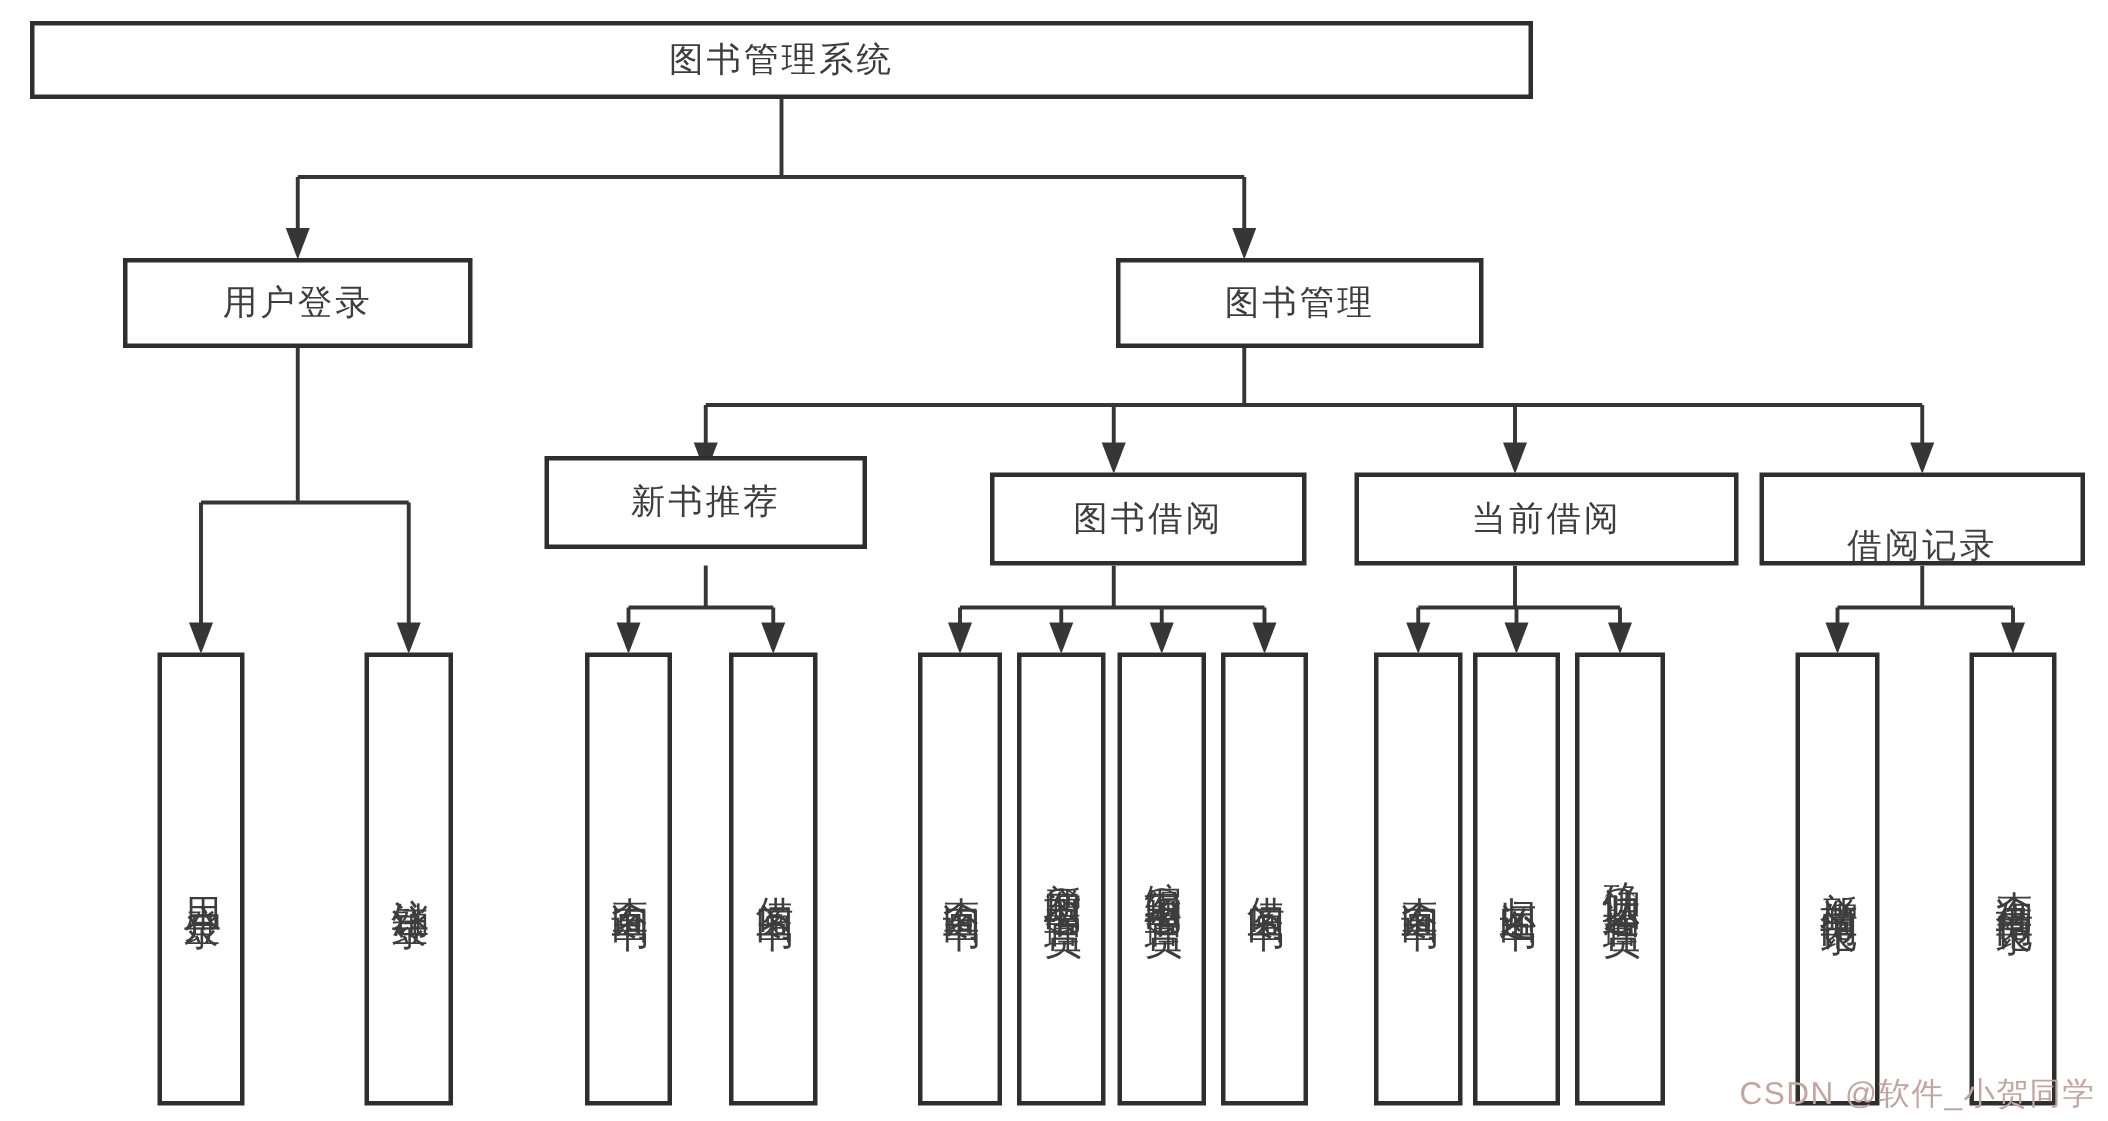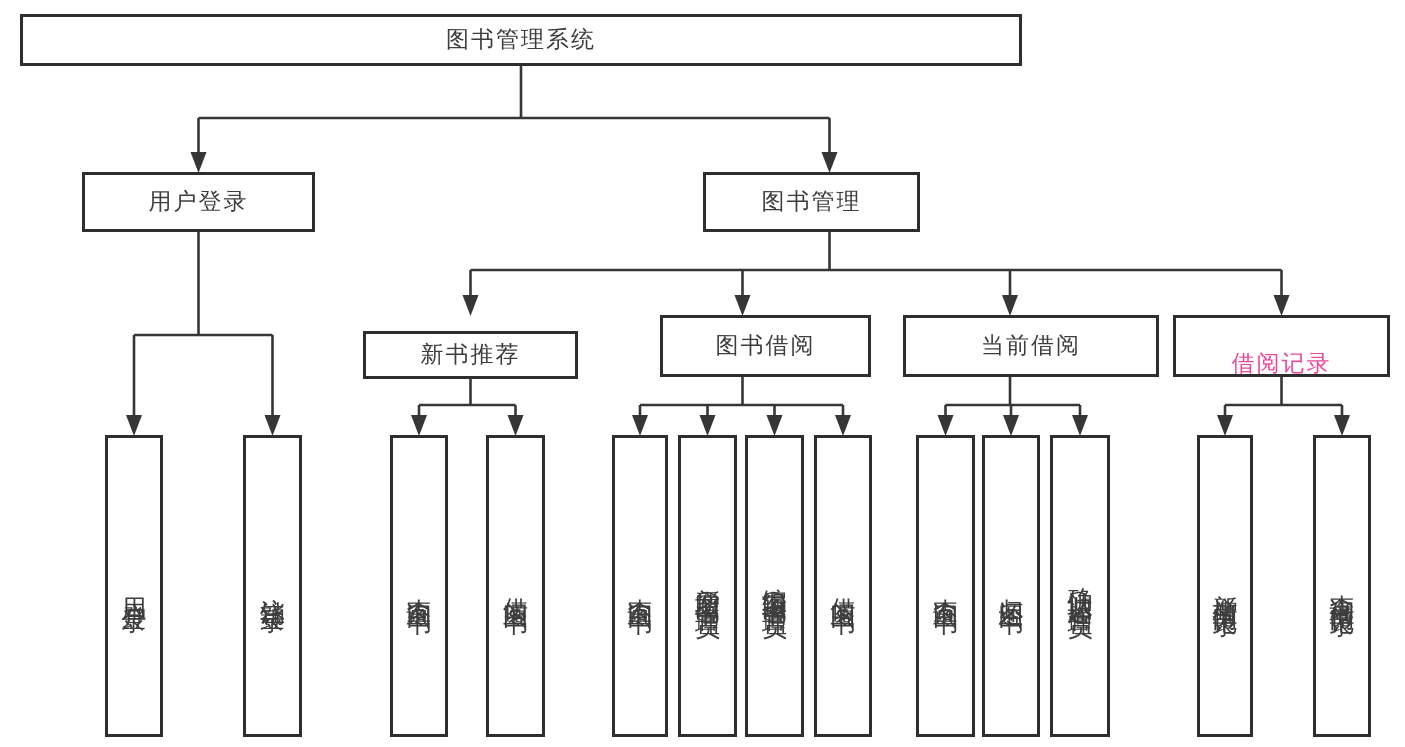--- a/index.html
+++ b/index.html
@@ -82,40 +82,41 @@
       <polygon points="766.5,415 782.5,415 774.5,436" fill="#363636"></polygon>
       <polygon points="835,415 851,415 843,436" fill="#363636"></polygon>
       <polygon points="937.5,415 953.5,415 945.5,436" fill="#363636"></polygon>
       <polygon points="1003,415 1019,415 1011,436" fill="#363636"></polygon>
       <polygon points="1072,415 1088,415 1080,436" fill="#363636"></polygon>
       <polygon points="1217,415 1233,415 1225,436" fill="#363636"></polygon>
       <polygon points="1334,415 1350,415 1342,436" fill="#363636"></polygon>
       <path d="M 521 66 L 521 118 M 198.5 118 L 829.5 118 M 198.5 118 L 198.5 158 M 829.5 118 L 829.5 158 M 198.5 232 L 198.5 335 M 134 335 L 272.5 335 M 134 335 L 134 421 M 272.5 335 L 272.5 421 M 829.5 232 L 829.5 270 M 470.5 270 L 1281.5 270 M 470.5 270 L 470.5 301 M 742.5 270 L 742.5 301 M 1010 270 L 1010 301 M 1281.5 270 L 1281.5 301 M 470.5 377 L 470.5 405 M 419 405 L 515.5 405 M 419 405 L 419 421 M 515.5 405 L 515.5 421 M 742.5 377 L 742.5 405 M 640 405 L 843 405 M 640 405 L 640 421 M 707.5 405 L 707.5 421 M 774.5 405 L 774.5 421 M 843 405 L 843 421 M 1010 377 L 1010 405 M 945.5 405 L 1080 405 M 945.5 405 L 945.5 421 M 1011 405 L 1011 421 M 1080 405 L 1080 421 M 1281.5 377 L 1281.5 405 M 1225 405 L 1342 405 M 1225 405 L 1225 421 M 1342 405 L 1342 421" fill="none" stroke="#363636" stroke-width="2.6"></path>
     </svg>
 
+  <div class="watermark">CSDN @软件_小贺同学</div>
 <div class="node root" style="left: 20px; top: 14px; width: 1002px; height: 52px; border-color: rgb(46, 46, 46);">
       <span class="label" style="color: rgb(61, 61, 61);">图书管理系统</span>
     </div>
     <div class="node" style="left: 82px; top: 172px; width: 233px; height: 60px; border-color: rgb(46, 46, 46);">
       <span class="label" style="color: rgb(61, 61, 61);">用户登录</span>
     </div>
-    <div class="node" style="left: 703px; top: 172px; width: 217px; height: 60px; border-color: rgb(46, 46, 46);">
+    <div class="node" style="left: 744px; top: 172px; width: 245px; height: 60px; border-color: rgb(46, 46, 46);">
       <span class="label" style="color: rgb(61, 61, 61);">图书管理</span>
     </div>
-    <div class="node" style="left: 363px; top: 331px; width: 215px; height: 48px; border-color: rgb(46, 46, 46);">
+    <div class="node" style="left: 363px; top: 304px; width: 215px; height: 62px; border-color: rgb(46, 46, 46);">
       <span class="label" style="color: rgb(61, 61, 61);">新书推荐</span>
     </div>
     <div class="node" style="left: 660px; top: 315px; width: 211px; height: 62px; border-color: rgb(46, 46, 46);">
       <span class="label" style="color: rgb(61, 61, 61);">图书借阅</span>
     </div>
     <div class="node" style="left: 903px; top: 315px; width: 256px; height: 62px; border-color: rgb(46, 46, 46);">
       <span class="label" style="color: rgb(61, 61, 61);">当前借阅</span>
     </div>
     <div class="node" style="left: 1173px; top: 315px; width: 217px; height: 62px; border-color: rgb(46, 46, 46);">
-      <span class="label" style="color: #ec4899; margin-top: 36px;">借阅记录</span>
+      <span class="label" style="color: #404040; margin-top: 36px;">借阅记录</span>
     </div>
     <div class="node vertical" style="left: 105px; top: 435px; width: 58px; height: 302px; border-color: rgb(46, 46, 46);">
       <span class="label" style="color: rgb(61, 61, 61);">用户登录</span>
     </div>
     <div class="node vertical" style="left: 243px; top: 435px; width: 59px; height: 302px; border-color: rgb(46, 46, 46);">
       <span class="label" style="color: rgb(61, 61, 61);">注销登录</span>
     </div>
     <div class="node vertical" style="left: 390px; top: 435px; width: 58px; height: 302px; border-color: rgb(46, 46, 46);">
       <span class="label" style="color: rgb(61, 61, 61);">查询图书</span>
     </div>

